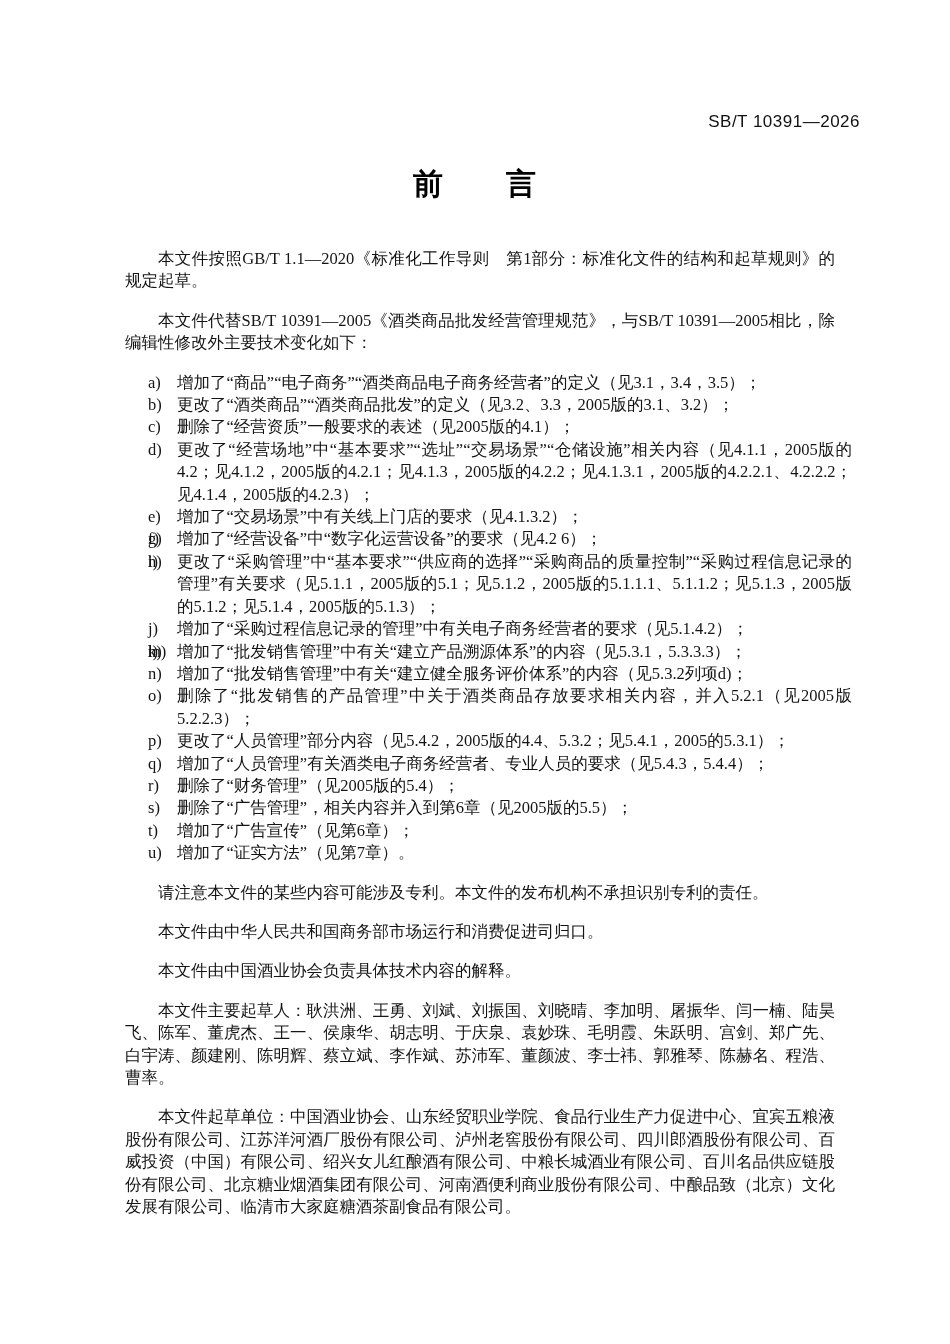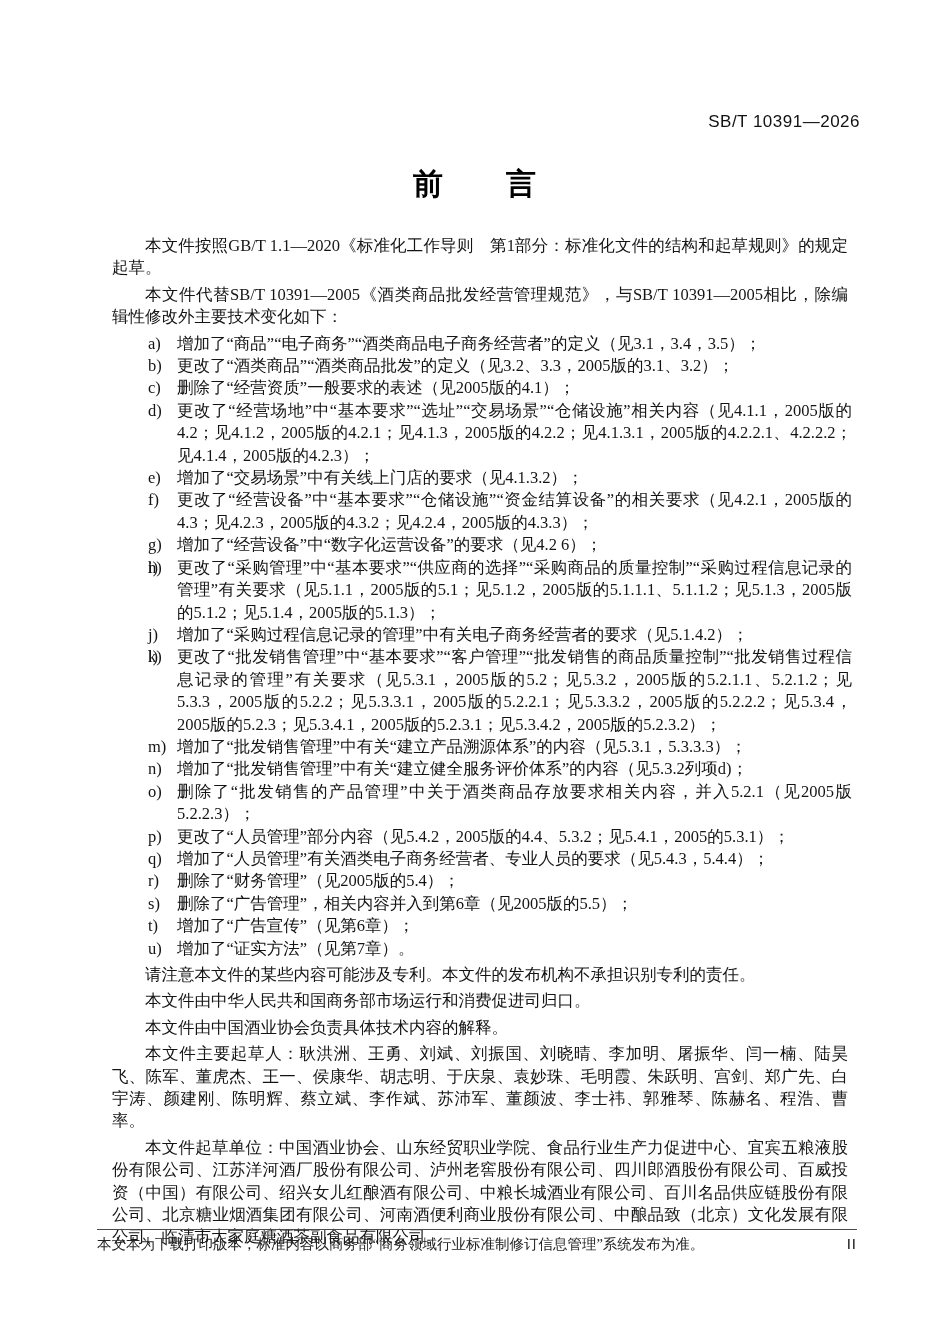--- a/index.html
+++ b/index.html
@@ -22,21 +22,21 @@
     text-align:center;
     font-family:Liberation Mono, monospace;
     font-weight:700;font-size:30px;color:#000;
     letter-spacing:1px;
   }
   .content{
     position:absolute;left:108px;top:231px;width:744px;
     font-size:16.5px;line-height:22.4px;
     text-align:justify;text-justify:inter-ideograph;
   }
-  .content p{margin:4px;text-indent:2em;}
+  .content p{margin:17px;text-indent:2em;}
   ul.changes{list-style:none;margin:0;padding:0;}
   ul.changes li{
     position:relative;
     padding-left:69px;
   }
   ul.changes .lbl{
     position:absolute;left:40px;top:0;
   }
   .footer{
     position:absolute;left:97px;right:93px;top:1229px;
@@ -63,43 +63,39 @@
   <div class="content">
     <p>本文件按照GB/T 1.1—2020《标准化工作导则　第1部分：标准化文件的结构和起草规则》的规定起草。</p>
     <p>本文件代替SB/T 10391—2005《酒类商品批发经营管理规范》，与SB/T 10391—2005相比，除编辑性修改外主要技术变化如下：</p>
 
     <ul class="changes">
       <li><span class="lbl">a)</span><span>增加了“商品”“电子商务”“酒类商品电子商务经营者”的定义（见3.1，3.4，3.5）；</span></li>
       <li><span class="lbl">b)</span><span>更改了“酒类商品”“酒类商品批发”的定义（见3.2、3.3，2005版的3.1、3.2）；</span></li>
       <li><span class="lbl">c)</span><span>删除了“经营资质”一般要求的表述（见2005版的4.1）；</span></li>
       <li><span class="lbl">d)</span><span>更改了“经营场地”中“基本要求”“选址”“交易场景”“仓储设施”相关内容（见4.1.1，2005版的4.2；见4.1.2，2005版的4.2.1；见4.1.3，2005版的4.2.2；见4.1.3.1，2005版的4.2.2.1、4.2.2.2；见4.1.4，2005版的4.2.3）；</span></li>
       <li><span class="lbl">e)</span><span>增加了“交易场景”中有关线上门店的要求（见4.1.3.2）；</span></li>
-      <li><span class="lbl">f)</span><span>更改了“经营设备”中“基本要求”“仓储设施”“资金结算设备”的相关要求（见4.2.1，2005版的4.3；见4.2.3，2005版的4.3.2；见4.2.4，2005版的4.3.3）；</span></li>
+      <li><span class="lbl">f)</span></li>
       <li><span class="lbl">g)</span><span>增加了“经营设备”中“数字化运营设备”的要求（见4.2 6）；</span></li>
       <li><span class="lbl">h)</span></li>
       <li><span class="lbl">i)</span><span>更改了“采购管理”中“基本要求”“供应商的选择”“采购商品的质量控制”“采购过程信息记录的管理”有关要求（见5.1.1，2005版的5.1；见5.1.2，2005版的5.1.1.1、5.1.1.2；见5.1.3，2005版的5.1.2；见5.1.4，2005版的5.1.3）；</span></li>
       <li><span class="lbl">j)</span><span>增加了“采购过程信息记录的管理”中有关电子商务经营者的要求（见5.1.4.2）；</span></li>
       <li><span class="lbl">k)</span></li>
-      <li><span class="lbl">l)</span><span>更改了“批发销售管理”中“基本要求”“客户管理”“批发销售的商品质量控制”“批发销售过程信息记录的管理”有关要求（见5.3.1，2005版的5.2；见5.3.2，2005版的5.2.1.1、5.2.1.2；见5.3.3，2005版的5.2.2；见5.3.3.1，2005版的5.2.2.1；见5.3.3.2，2005版的5.2.2.2；见5.3.4，2005版的5.2.3；见5.3.4.1，2005版的5.2.3.1；见5.3.4.2，2005版的5.2.3.2）；</span></li>
+      <li><span class="lbl">l)</span></li>
       <li><span class="lbl">m)</span><span>增加了“批发销售管理”中有关“建立产品溯源体系”的内容（见5.3.1，5.3.3.3）；</span></li>
       <li><span class="lbl">n)</span><span>增加了“批发销售管理”中有关“建立健全服务评价体系”的内容（见5.3.2列项d)；</span></li>
       <li><span class="lbl">o)</span><span>删除了“批发销售的产品管理”中关于酒类商品存放要求相关内容，并入5.2.1（见2005版5.2.2.3）；</span></li>
       <li><span class="lbl">p)</span><span>更改了“人员管理”部分内容（见5.4.2，2005版的4.4、5.3.2；见5.4.1，2005的5.3.1）；</span></li>
       <li><span class="lbl">q)</span><span>增加了“人员管理”有关酒类电子商务经营者、专业人员的要求（见5.4.3，5.4.4）；</span></li>
       <li><span class="lbl">r)</span><span>删除了“财务管理”（见2005版的5.4）；</span></li>
       <li><span class="lbl">s)</span><span>删除了“广告管理”，相关内容并入到第6章（见2005版的5.5）；</span></li>
       <li><span class="lbl">t)</span><span>增加了“广告宣传”（见第6章）；</span></li>
       <li><span class="lbl">u)</span><span>增加了“证实方法”（见第7章）。</span></li>
     </ul>
 
     <p>请注意本文件的某些内容可能涉及专利。本文件的发布机构不承担识别专利的责任。</p>
     <p>本文件由中华人民共和国商务部市场运行和消费促进司归口。</p>
     <p>本文件由中国酒业协会负责具体技术内容的解释。</p>
     <p>本文件主要起草人：耿洪洲、王勇、刘斌、刘振国、刘晓晴、李加明、屠振华、闫一楠、陆昊飞、陈军、董虎杰、王一、侯康华、胡志明、于庆泉、袁妙珠、毛明霞、朱跃明、宫剑、郑广先、白宇涛、颜建刚、陈明辉、蔡立斌、李作斌、苏沛军、董颜波、李士祎、郭雅琴、陈赫名、程浩、曹率。</p>
     <p>本文件起草单位：中国酒业协会、山东经贸职业学院、食品行业生产力促进中心、宜宾五粮液股份有限公司、江苏洋河酒厂股份有限公司、泸州老窖股份有限公司、四川郎酒股份有限公司、百威投资（中国）有限公司、绍兴女儿红酿酒有限公司、中粮长城酒业有限公司、百川名品供应链股份有限公司、北京糖业烟酒集团有限公司、河南酒便利商业股份有限公司、中酿品致（北京）文化发展有限公司、临清市大家庭糖酒茶副食品有限公司。</p>
   </div>
 
-  <div class="footer">
-    <span>本文本为下载打印版本，标准内容以商务部“商务领域行业标准制修订信息管理”系统发布为准。</span>
-    <span class="pageno">II</span>
-  </div>
 
 </div>
 
 </body></html>

